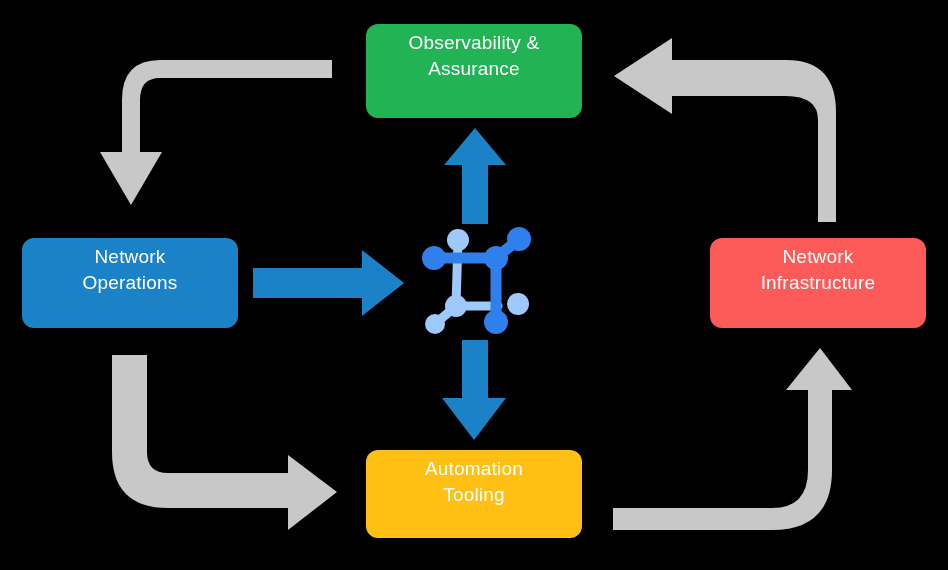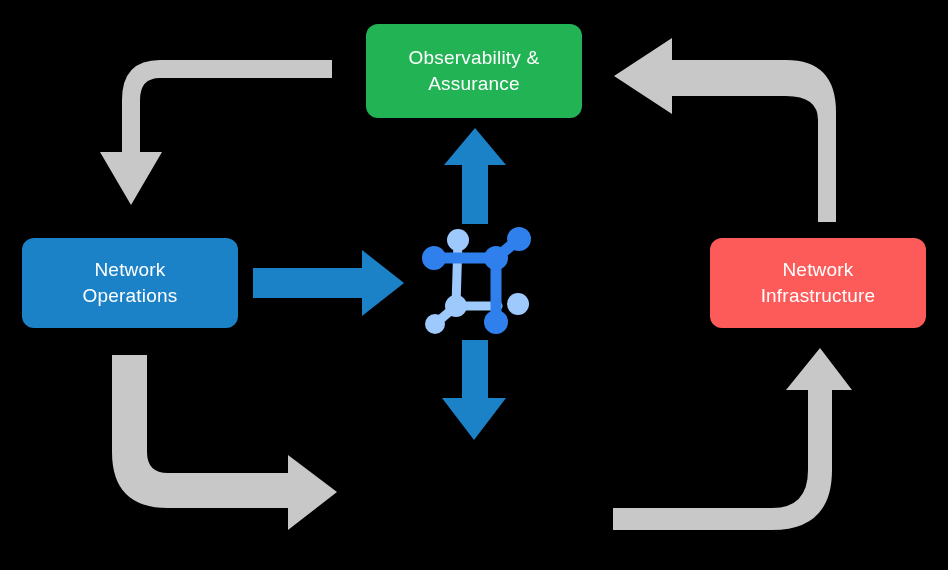--- a/index.html
+++ b/index.html
@@ -13,21 +13,21 @@
   #canvas {
     position: relative;
     width: 948px;
     height: 570px;
     background: #000000;
     overflow: hidden;
   }
   .node-box {
     position: absolute;
     display: flex;
-    align-items: center;
+    align-items: flex-start;
     justify-content: center;
     text-align: center;
     border-radius: 12px;
     color: #ffffff;
     font-size: 19px;
     line-height: 1.35;
     font-weight: 400;
     letter-spacing: 0.2px;
     box-sizing: border-box;
     padding: 6px 10px;
@@ -142,14 +142,18 @@
   <div class="node-box" id="box-network-operations" style="background: rgb(28, 130, 200);">
     <span class="node-label">Network
 Operations</span>
   </div>
 
   <div class="node-box" id="box-network-infrastructure" style="background: rgb(253, 90, 90);">
     <span class="node-label">Network
 Infrastructure</span>
   </div>
 
+  <div class="node-box" id="box-automation-tooling" style="background: rgb(255, 192, 19);">
+    <span class="node-label">Automation
+Tooling</span>
+  </div>
 
 </div>
 
 </body></html>

